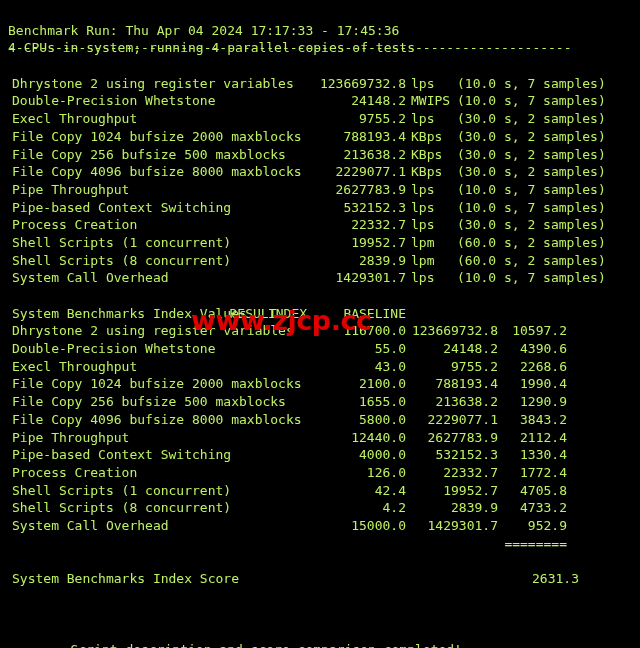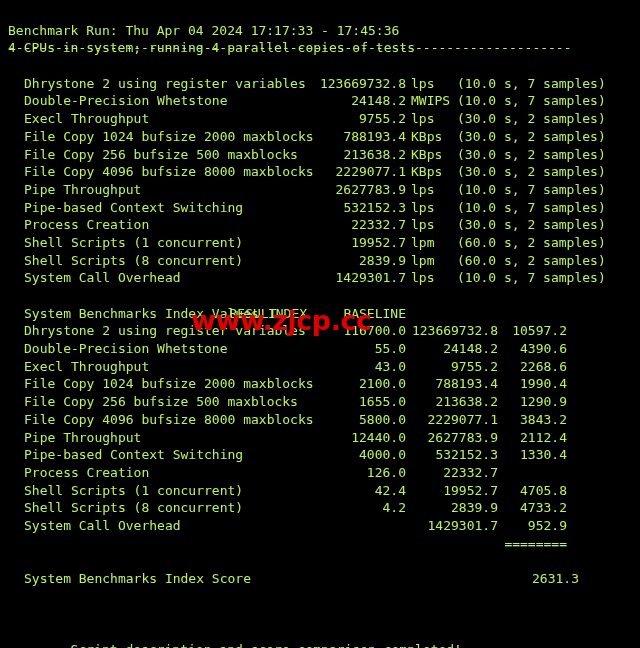--- a/index.html
+++ b/index.html
@@ -48,21 +48,21 @@
     overflow: hidden;
     display: block;
     width: 624px;
   }
   
   .cell {
     position: absolute;
     top: 0;
     white-space: pre;
   }
-  .label { left: 16px; }
+  .label { left: 4px; }
   
   .bm-value  { left: 0px;   width: 398px; text-align: right; }
   .bm-unit   { left: 403px; width: 44px;  text-align: left;  }
   .bm-meta   { left: 449px; width: 180px; text-align: left;  }
   
   .ix-base   { left: 0px;   width: 398px; text-align: right; }
   .ix-result { left: 0px;   width: 490px; text-align: right; }
   .ix-index  { left: 0px;   width: 559px; text-align: right; }
   .ix-head-base   { left: 0px; width: 398px; text-align: right; }
   .ix-head-result { left: 0px; width: 490px; text-align: center; }
@@ -227,35 +227,37 @@
     <div class="row">
       <span class="cell label">Pipe-based Context Switching</span>
       <span class="cell ix-base">4000.0</span>
       <span class="cell ix-result">532152.3</span>
       <span class="cell ix-index">1330.4</span>
     </div>
     <div class="row">
       <span class="cell label">Process Creation</span>
       <span class="cell ix-base">126.0</span>
       <span class="cell ix-result">22332.7</span>
+      <span class="cell ix-index">1772.4</span>
     </div>
     <div class="row">
       <span class="cell label">Shell Scripts (1 concurrent)</span>
       <span class="cell ix-base">42.4</span>
       <span class="cell ix-result">19952.7</span>
       <span class="cell ix-index">4705.8</span>
     </div>
     <div class="row">
       <span class="cell label">Shell Scripts (8 concurrent)</span>
       <span class="cell ix-base">4.2</span>
       <span class="cell ix-result">2839.9</span>
       <span class="cell ix-index">4733.2</span>
     </div>
     <div class="row">
       <span class="cell label">System Call Overhead</span>
+      <span class="cell ix-base">15000.0</span>
       <span class="cell ix-result">1429301.7</span>
       <span class="cell ix-index">952.9</span>
     </div>
 
     <div class="row">
       <span class="cell eq-rule">========</span>
     </div>
 
     <div class="row blank"> </div>
 

